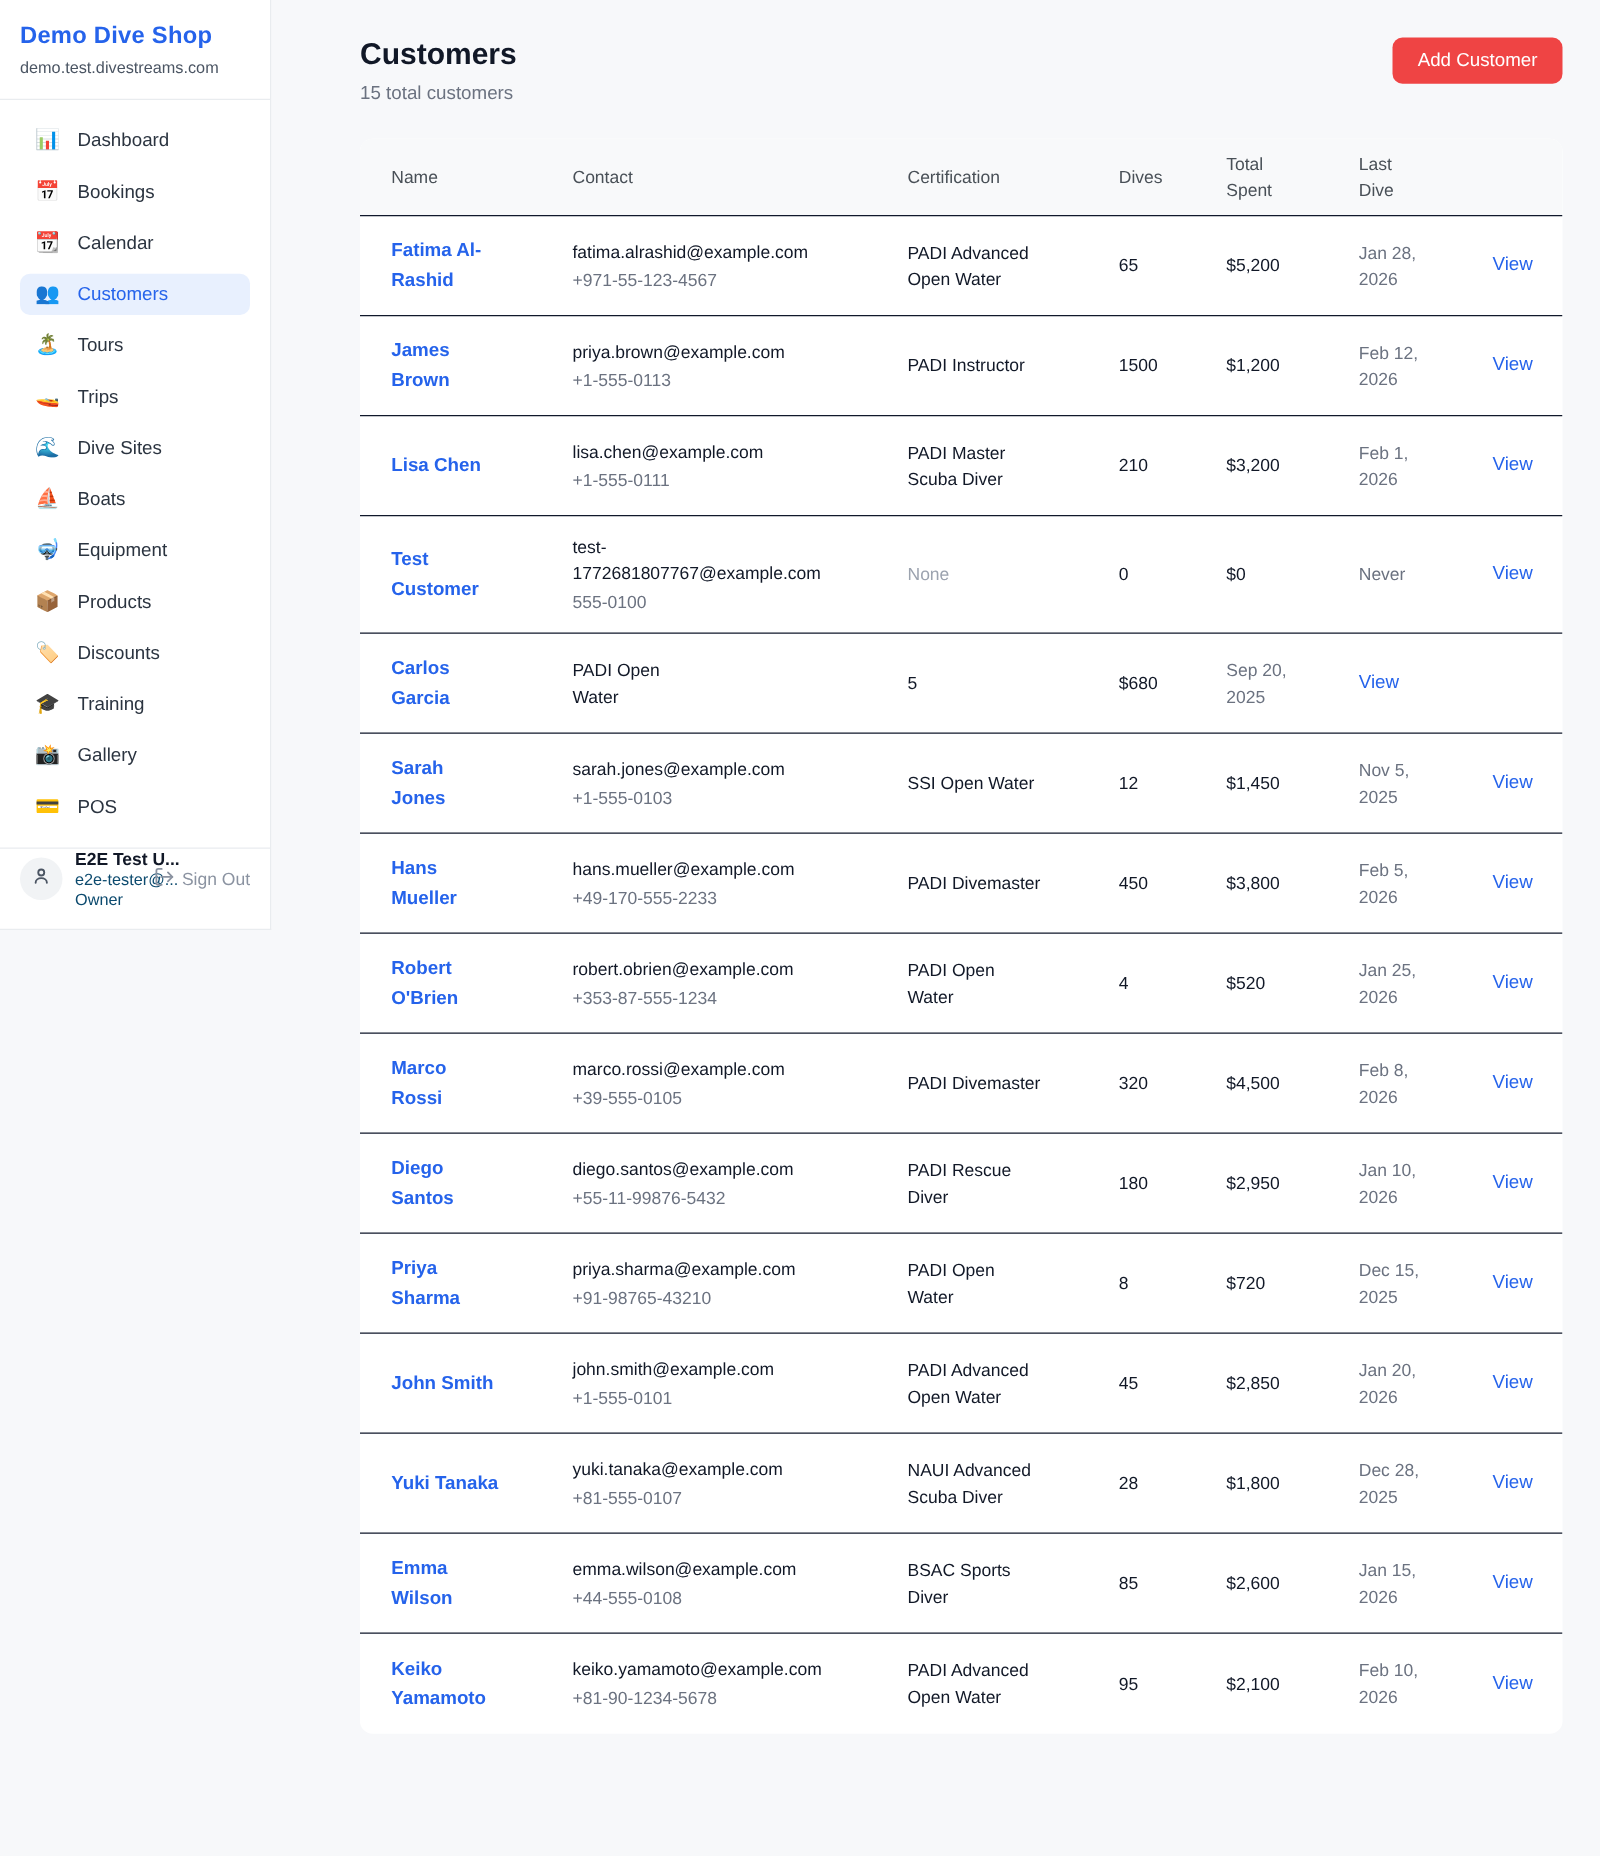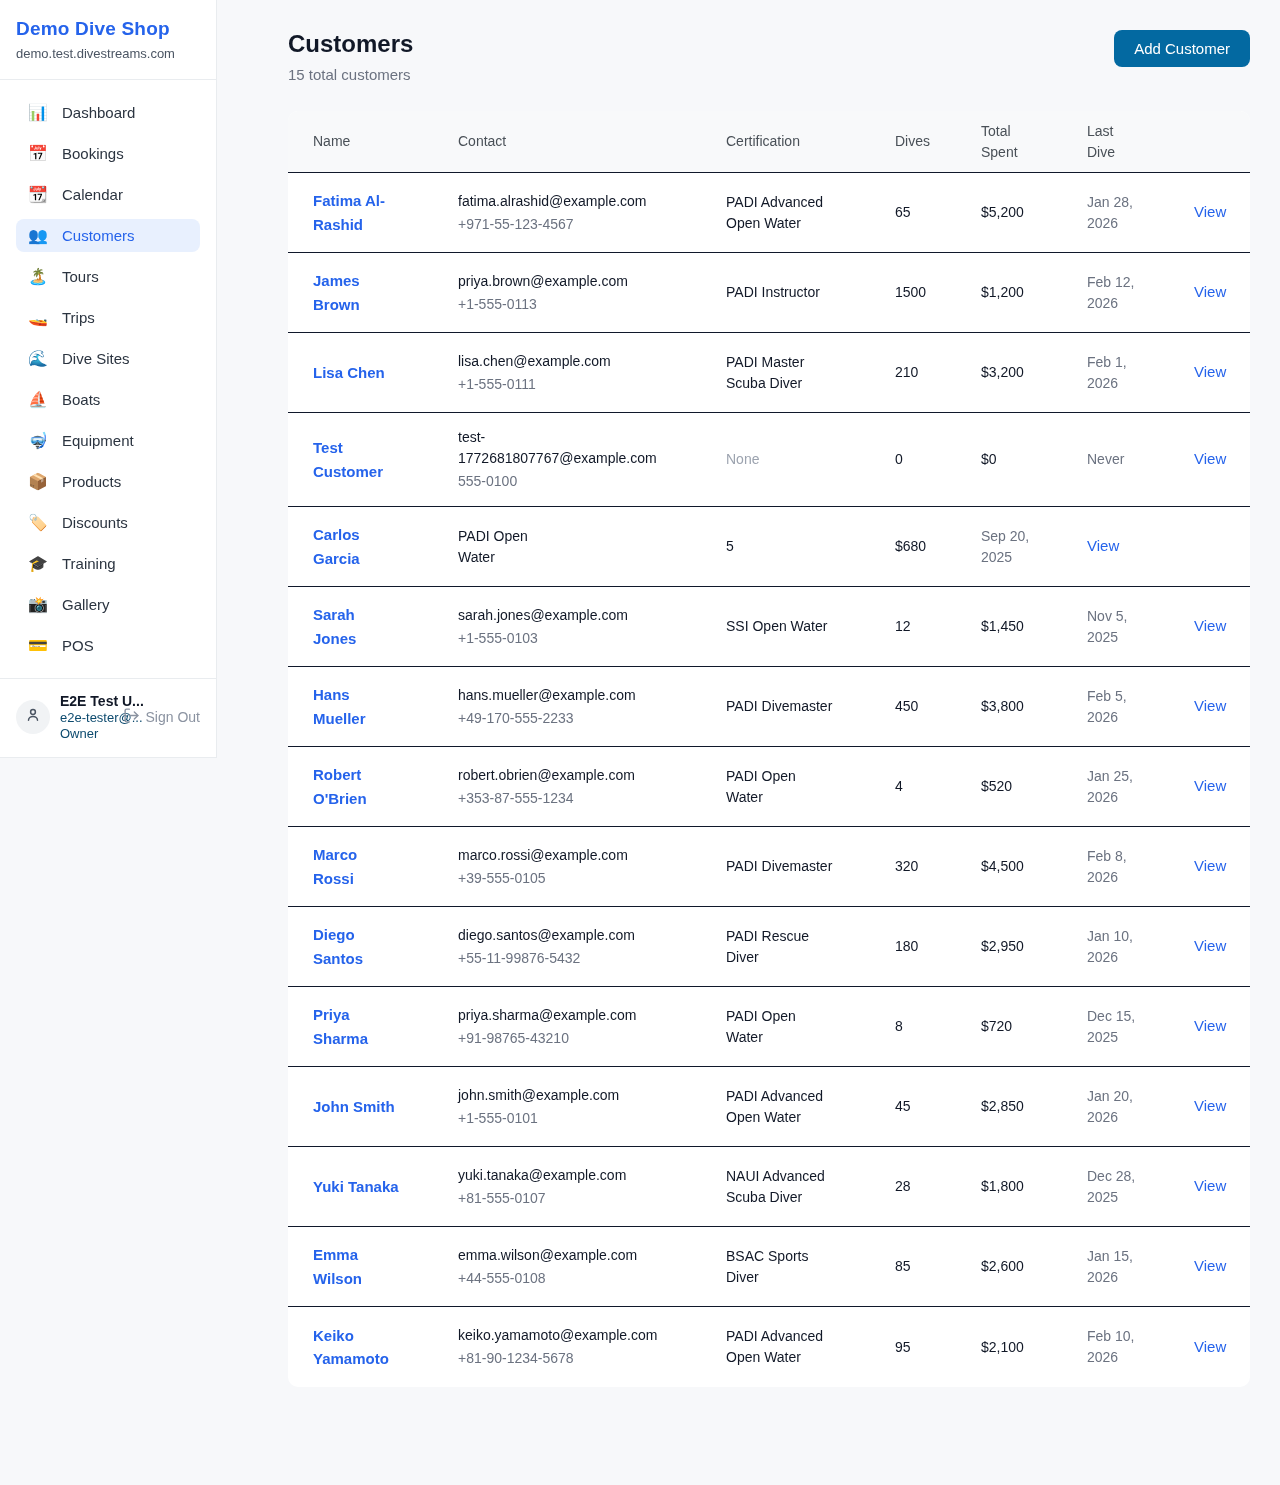--- a/index.html
+++ b/index.html
@@ -10,36 +10,36 @@
              border-right:1px solid #e9ecef; border-bottom:1px solid #e9ecef; }
   .sb-header { padding:18px 20px 18px 16px; border-bottom:1px solid #e9ecef; }
   .sb-title { font-size:19px; font-weight:700; color:#2563eb; letter-spacing:.2px; }
   .sb-domain { font-size:13px; color:#4b5563; margin-top:6px; }
   .sb-nav { padding:16px; }
   .nav-item { display:flex; align-items:center; gap:14px; padding:8px 12px; margin-bottom:8px;
               border-radius:8px; font-size:15px; color:#2b3440; cursor:pointer; }
   .nav-item:last-child { margin-bottom:0; }
   .nav-item.active { background:#e8f0fe; color:#2563eb; }
   .nav-icon { width:20px; font-size:16px; text-align:center; line-height:1; }
-  .sb-footer { border-top:1px solid #e9ecef; padding:14px 16px 16px 16px;
+  .sb-footer { border-top:1px solid #e9ecef; padding:0 16px 16px 16px;
                display:flex; align-items:center; gap:10px; }
   .avatar { width:34px; height:34px; border-radius:50%; background:#f1f3f5; flex:0 0 34px;
             display:flex; align-items:center; justify-content:center; }
   .user-info { flex:1; min-width:0; }
   .user-name { font-size:14px; font-weight:700; color:#111827; white-space:nowrap; }
   .user-email, .user-role { font-size:13px; color:#0c4a6e; margin-top:1px; white-space:nowrap; }
   .signout { display:flex; align-items:center; gap:6px; color:#8b93a1; font-size:14px;
              background:none; border:none; cursor:pointer; font-family:inherit; white-space:nowrap; }
 
   
   .main { margin-left:256px; padding:30px 30px 27px 32px; }
   .page-head { display:flex; justify-content:space-between; align-items:flex-start; }
   .page-title { font-size:24px; font-weight:700; color:#111827; }
   .page-sub { font-size:15px; color:#6b7280; margin-top:8px; }
-  .btn-primary { background:#0369a1; color:#ffffff; font-size:15px; font-weight:500;
+  .btn-primary { background:#ef4444; color:#ffffff; font-size:15px; font-weight:500;
                  border:none; border-radius:8px; padding:10px 20px; cursor:pointer; font-family:inherit; }
 
   .search-row { margin-top:23px; display:flex; align-items:center; }
   .search-input { flex:1; height:39px; border:1px solid #27303f; border-radius:8px;
                   padding:0 14px; font-size:15px; color:#111827; background:#fff; font-family:inherit; outline:none; }
   .search-input::placeholder { color:#99a1ab; }
   .search-btn { background:none; border:none; font-size:16px; color:#111827; cursor:pointer;
                 font-family:inherit; margin-left:26px; margin-right:16px; }
 
   

